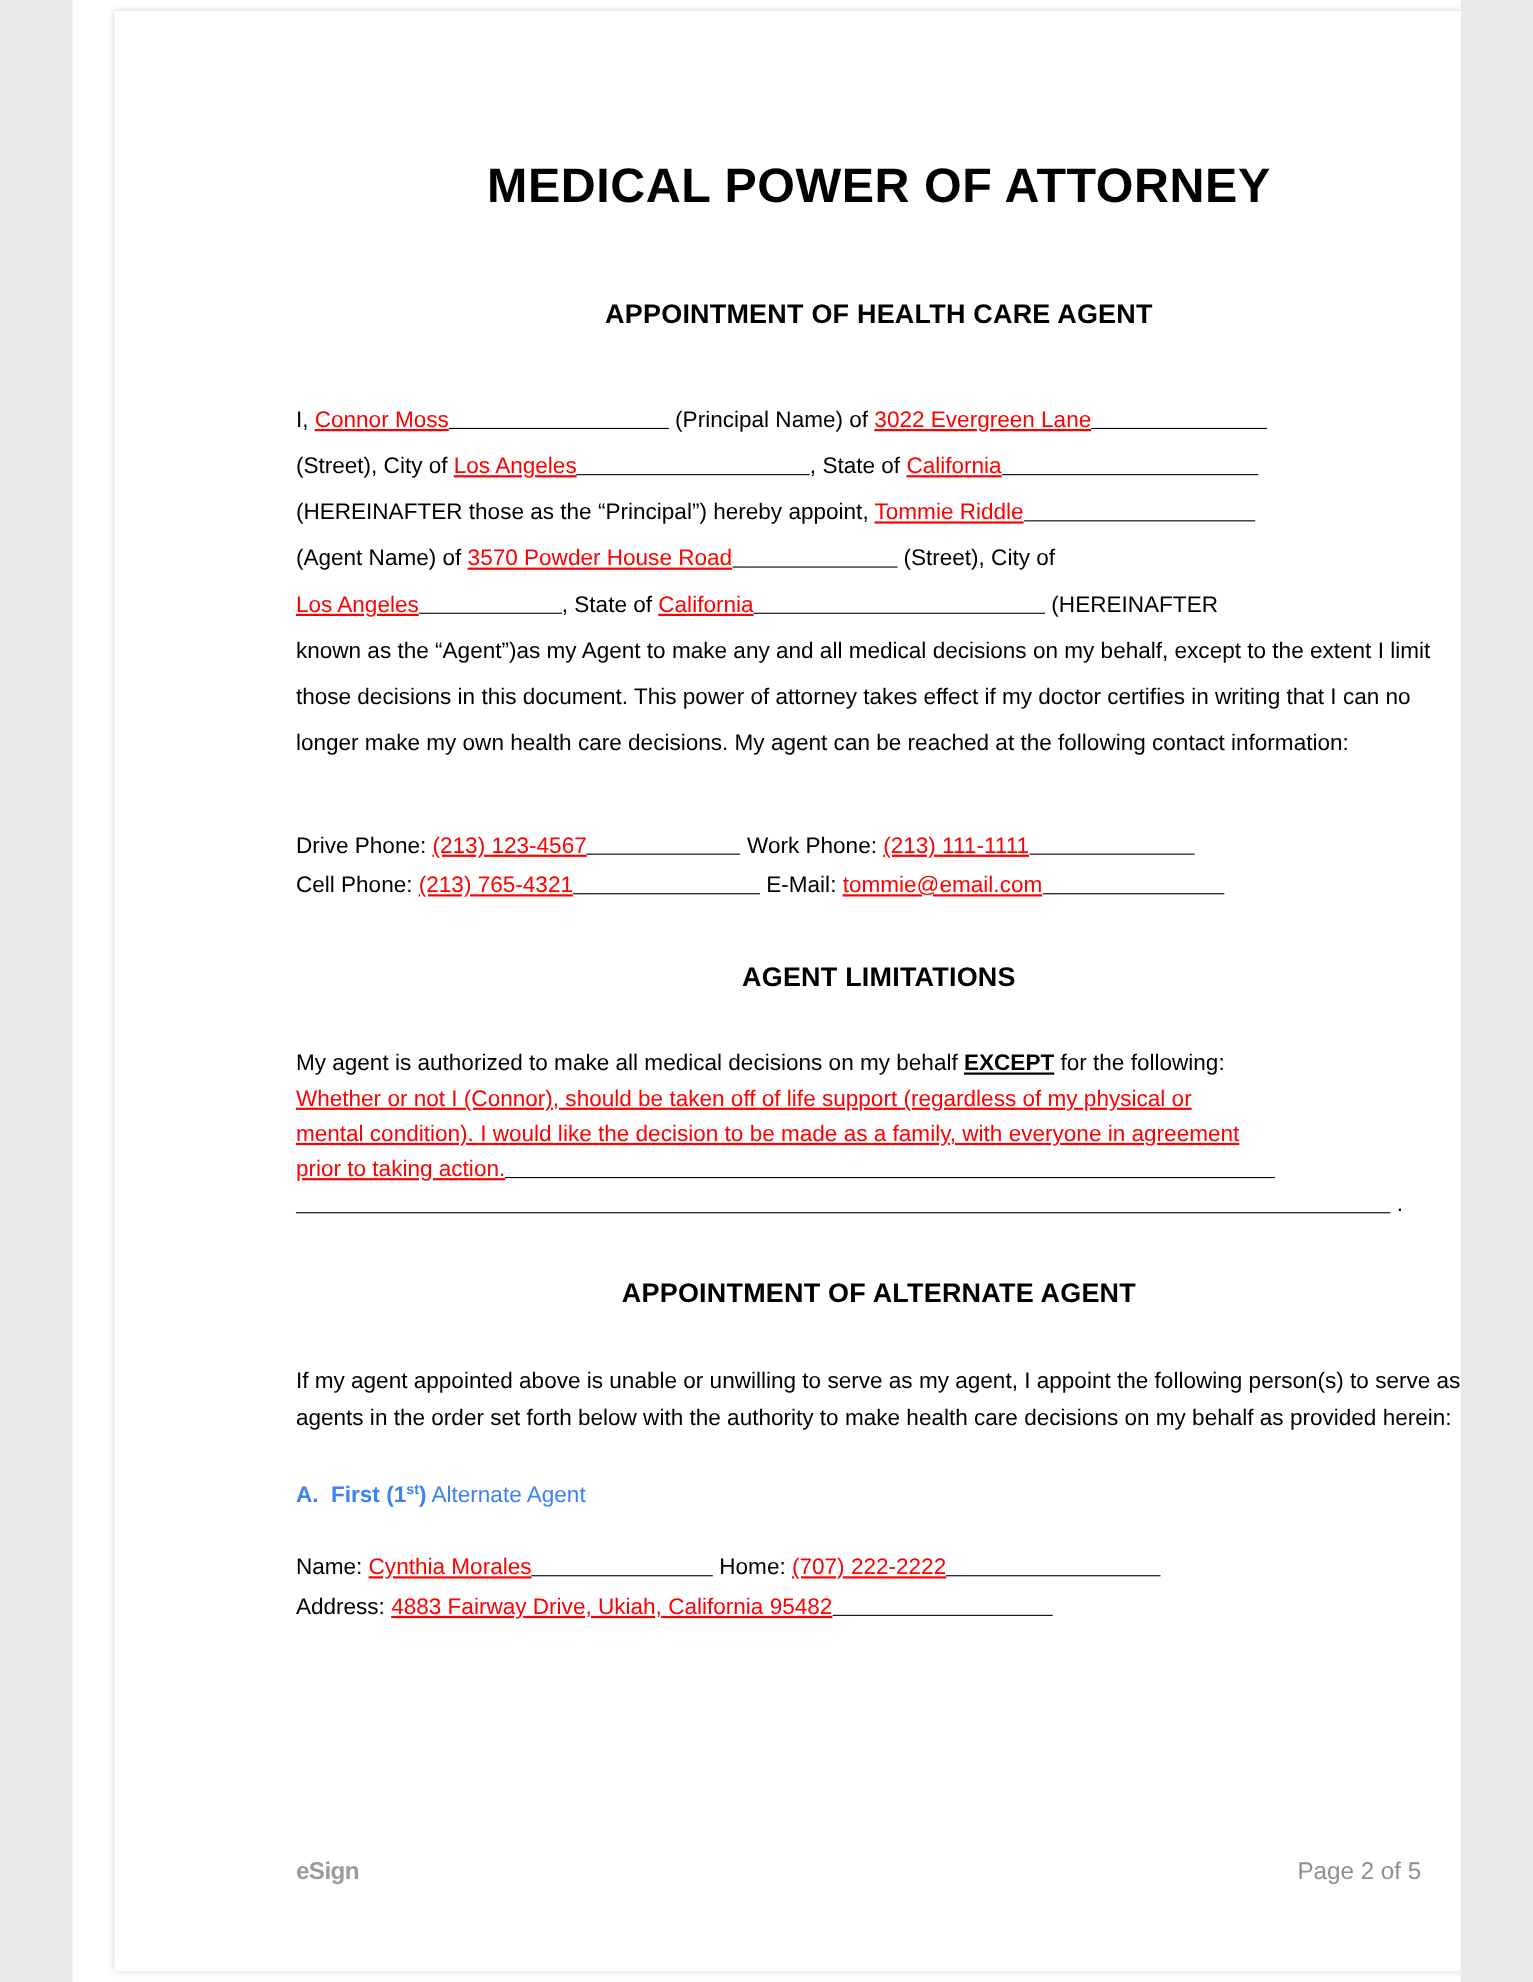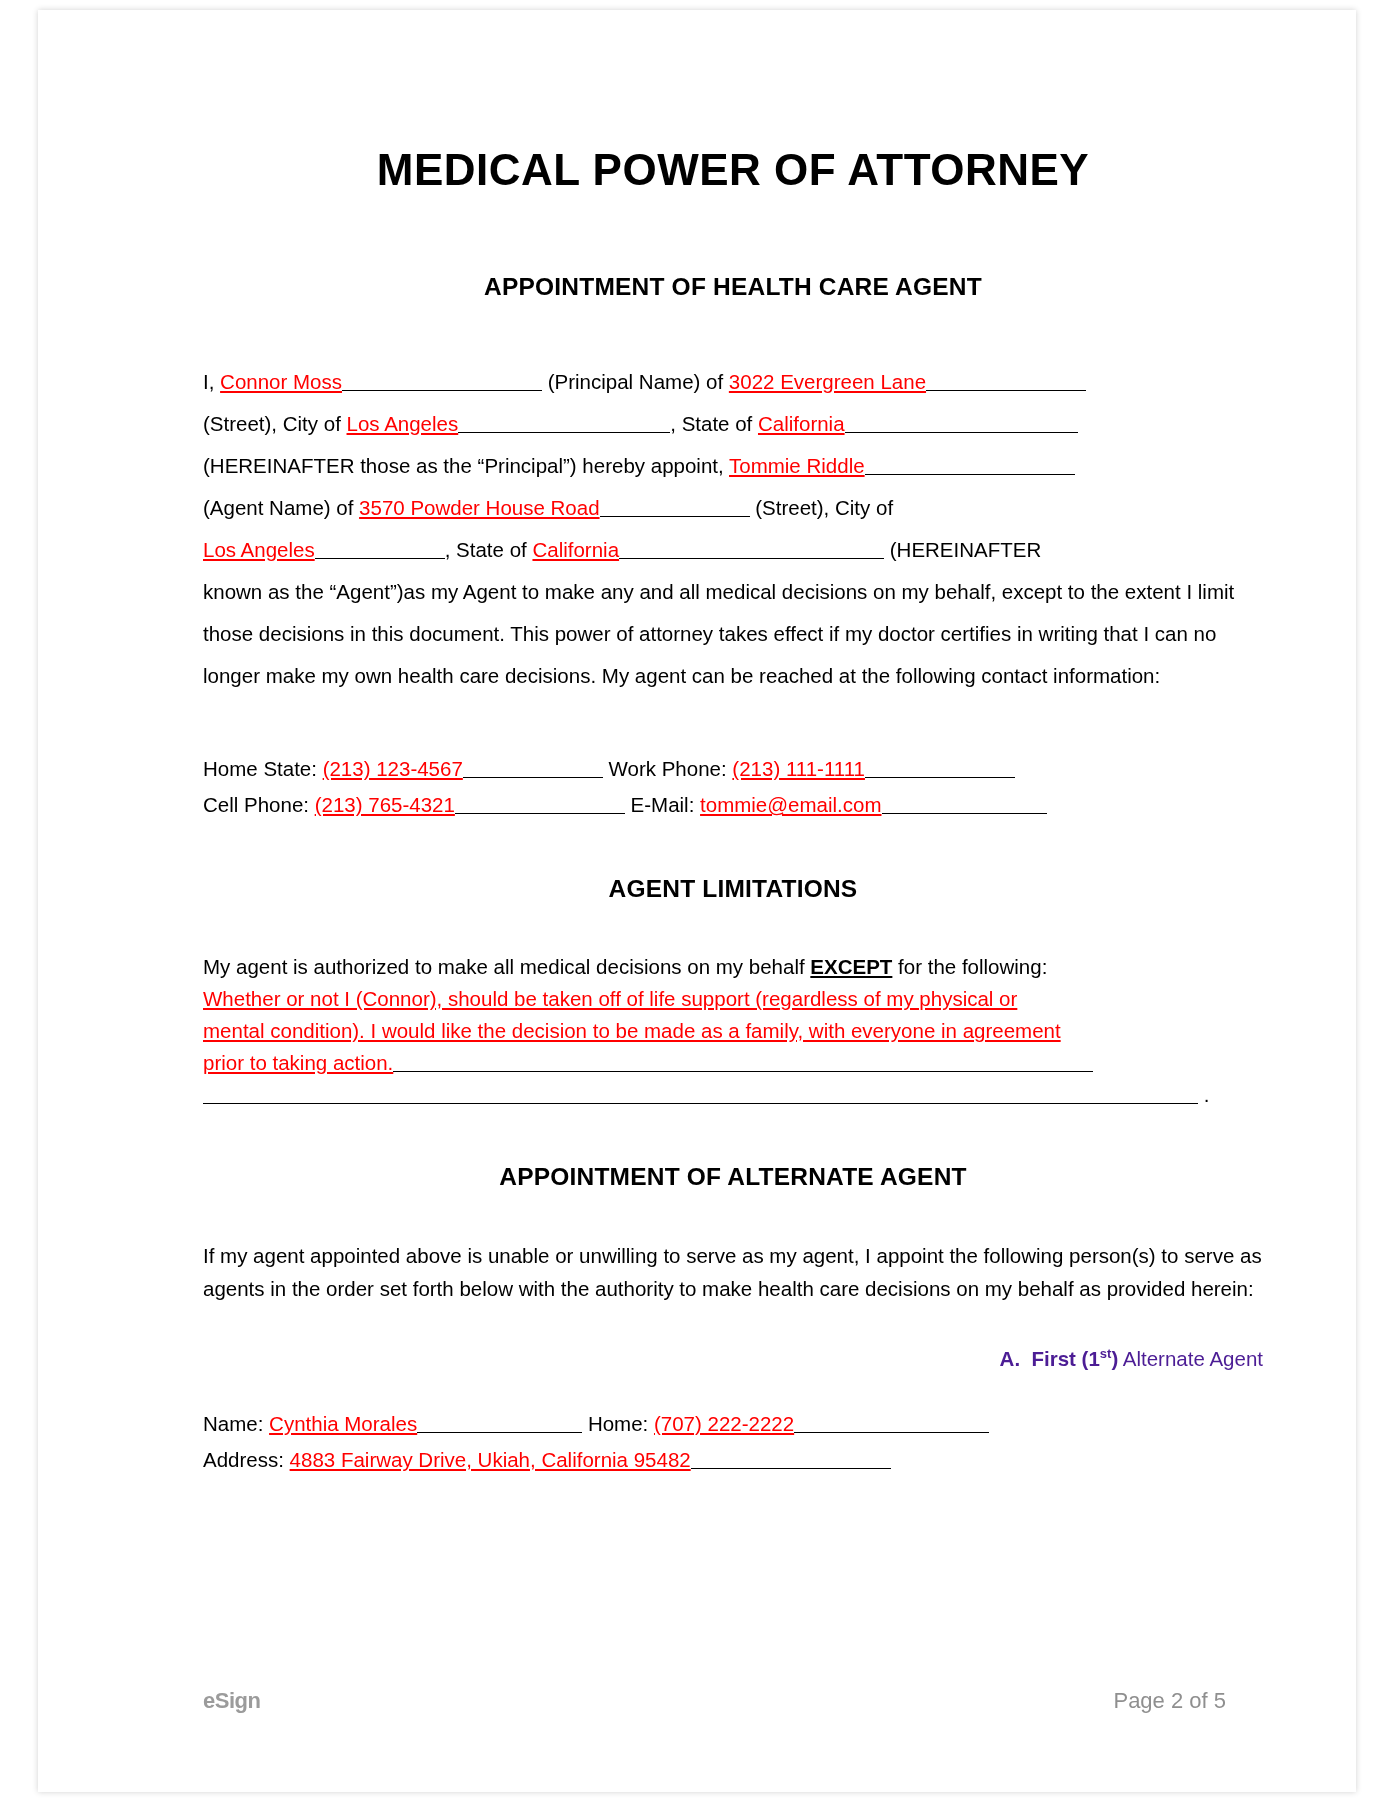--- a/index.html
+++ b/index.html
@@ -3,21 +3,21 @@
 <meta charset="utf-8">
 <style>
   html, body {
     margin: 0;
     padding: 0;
     background: #e9e9e9;
     font-family: "Liberation Sans", sans-serif;
   }
   .page {
     position: relative;
-    width: 1394px;
+    width: 1262px;
     height: 1802px;
     background: #ffffff;
     margin: 0 auto;
     box-sizing: border-box;
     overflow: hidden;
     padding-left: 48px;
   }
   .sheet {
     position: absolute;
     left: 38px;
@@ -90,23 +90,22 @@
     color: #ff0000;
     text-decoration: underline;
   }
   .limit-block {
     font-size: 20.5px;
     line-height: 32px;
     color: #000;
   }
   .alt-head {
     font-size: 20.5px;
-    color: #4c1d95;
+    color: #3b82f6;
     line-height: 34px;
-    text-align: right;
   }
   sup { font-size: 13px; vertical-align: super; }
 
   .footer {
     position: absolute;
     left: 165px;
     right: 130px;
     bottom: 78px;
     display: flex;
     justify-content: space-between;
@@ -145,21 +144,21 @@
         <span>(Street), City of </span><span class="fill">Los Angeles</span><span class="blank" style="width:212px"></span><span>, State of </span><span class="fill">California</span><span class="blank" style="width:233px"></span><br>
         <span>(HEREINAFTER those as the “Principal”) hereby appoint, </span><span class="fill">Tommie Riddle</span><span class="blank" style="width:210px"></span><br>
         <span>(Agent Name) of </span><span class="fill">3570  Powder House Road</span><span class="blank" style="width:150px"></span> <span>(Street), City of </span><br>
         <span class="fill">Los Angeles</span><span class="blank" style="width:130px"></span><span>, State of </span><span class="fill">California</span><span class="blank" style="width:265px"></span> <span>(HEREINAFTER</span><br>
         <span>known as the “Agent”)as my Agent to make any and all medical decisions on my behalf, except to the extent I limit those decisions in this document. This power of attorney takes effect if my doctor certifies in writing that I can no longer make my own health care decisions. My agent can be reached at the following contact information:</span>
       </div>
 
       <div class="spacer-3"></div>
 
       <div class="contact-line">
-        <span>Home State: </span><span class="fill">(213) 123-4567</span><span class="blank" style="width:140px"></span>
+        <span>Drive Phone: </span><span class="fill">(213) 123-4567</span><span class="blank" style="width:140px"></span>
         <span>Work Phone: </span><span class="fill">(213) 111-1111</span><span class="blank" style="width:150px"></span>
       </div>
       <div class="contact-line">
         <span>Cell Phone: </span><span class="fill">(213) 765-4321</span><span class="blank" style="width:170px"></span>
         <span>E-Mail: </span><span class="fill">tommie@email.com</span><span class="blank" style="width:165px"></span>
       </div>
 
       <div class="spacer-4"></div>
 
       <h2 class="section-title">AGENT LIMITATIONS</h2>

